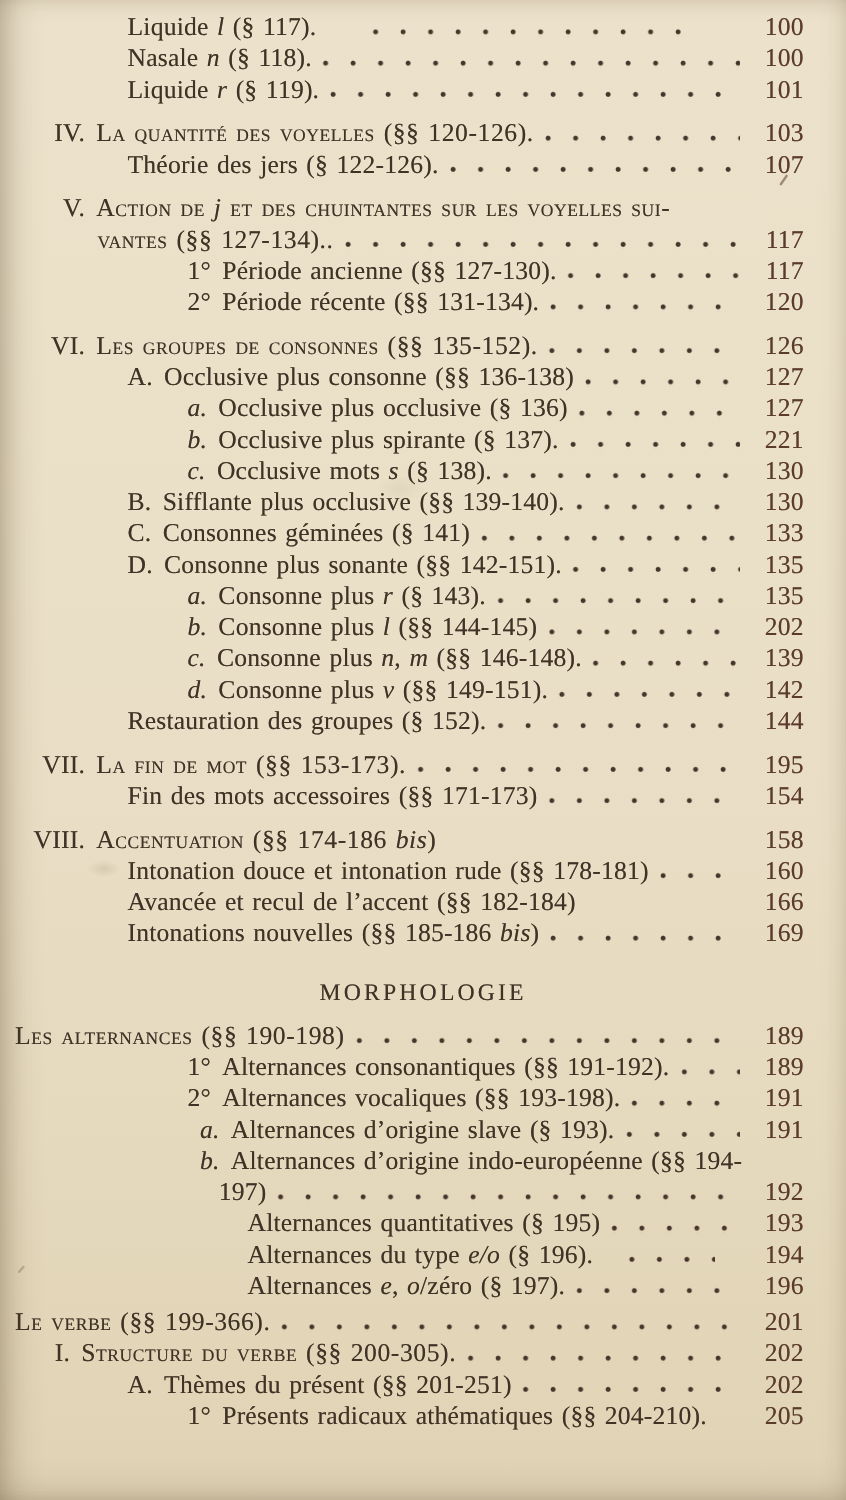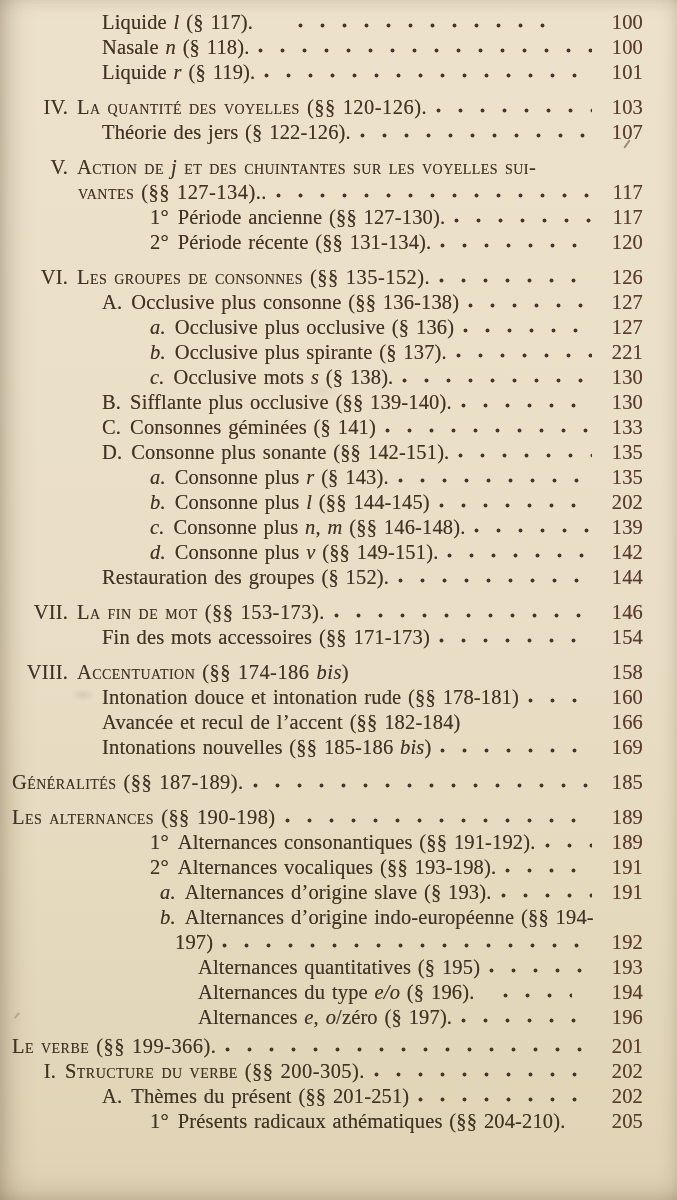--- a/index.html
+++ b/index.html
@@ -174,21 +174,21 @@
       </div>
       <div class="row" style="padding-left: 90px;">
         <span class="txt"><span>Restauration des groupes (§ 152).</span></span>
         <span class="leader"></span>
         <span class="pg">144</span>
       </div>
       <div class="row gap-sm" style="padding-left: 0px;">
         <span class="pre pre-roman">VII.</span>
         <span class="txt sc"><span>La fin de mot (§§ 153-173).</span></span>
         <span class="leader"></span>
-        <span class="pg">146</span>
+        <span class="pg">195</span>
       </div>
       <div class="row" style="padding-left: 90px;">
         <span class="txt"><span>Fin des mots accessoires (§§ 171-173)</span></span>
         <span class="leader"></span>
         <span class="pg">154</span>
       </div>
       <div class="row gap-sm" style="padding-left: 0px; align-items: flex-end;">
         <span class="pre pre-roman">VIII.</span>
         <span class="txt sc"><span>Accentuation (§§ 174-186 </span><span class="it">bis</span><span>)</span></span>
         <span class="leader"></span>
@@ -203,26 +203,22 @@
         <span class="txt"><span>Avancée et recul de l’accent (§§ 182-184)</span></span>
         <span class="leader"></span>
         <span class="pg">166</span>
       </div>
       <div class="row" style="padding-left: 90px;">
         <span class="txt"><span>Intonations nouvelles (§§ 185-186 </span><span class="it">bis</span><span>)</span></span>
         <span class="leader"></span>
         <span class="pg">169</span>
       </div>
     </div>
+  <div class="heading">MORPHOLOGIE</div>
   <div id="list-morphologie">
-      <div class="row gap-sm" style="padding-left: 0px;">
-        <span class="txt sc"><span>Généralités (§§ 187-189).</span></span>
-        <span class="leader"></span>
-        <span class="pg">185</span>
-      </div>
       <div class="row gap-sm" style="padding-left: 0px;">
         <span class="txt sc"><span>Les alternances (§§ 190-198)</span></span>
         <span class="leader"></span>
         <span class="pg">189</span>
       </div>
       <div class="row" style="padding-left: 138px;">
         <span class="pre">1°</span>
         <span class="txt"><span>Alternances consonantiques (§§ 191-192).</span></span>
         <span class="leader"></span>
         <span class="pg">189</span>

